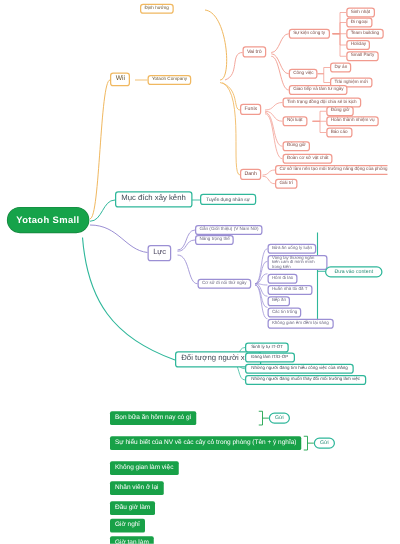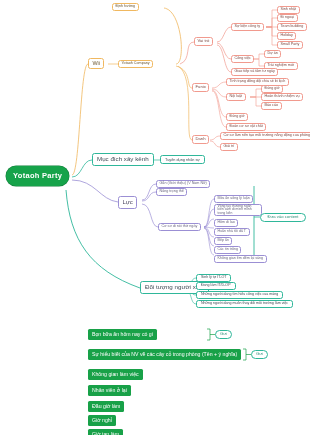--- a/index.html
+++ b/index.html
@@ -179,21 +179,21 @@
 
     <path d="M186,288 C192,288 190,278 196,278" stroke="#2fb79a" stroke-width=".6" fill="none"></path>
     <path d="M186,288 C192,288 190,286 196,286" stroke="#2fb79a" stroke-width=".6" fill="none"></path>
     <path d="M186,289 C192,289 190,295 196,295" stroke="#2fb79a" stroke-width=".6" fill="none"></path>
     <path d="M186,290 C192,290 190,304 196,304" stroke="#2fb79a" stroke-width=".6" fill="none"></path>
 
     <path d="M207,329 L210,329 L210,340 L207,340 M210,334.5 L215,334.5" stroke="#18a148" stroke-width=".7" fill="none"></path>
     <path d="M243,349 L246,349 L246,360 L243,360 M246,354.5 L251,354.5" stroke="#18a148" stroke-width=".7" fill="none"></path>
   </svg>
 
-  <div class="node root" style="left:6px; top:166px;">Yotaoh Party</div>
+  <div class="node root" style="left:6px; top:166px;">Yotaoh Small</div>
 
   <div class="node amber" style="left:88px; top:58px;">Wii</div>
   <div class="node amber sm" style="left:118px; top:60px;">Yotaoh Company</div>
 
   <div class="node amber sm" style="left:112px; top:3px;">Định hướng</div>
 
   <div class="node salmon md" style="left:194px; top:37px;">Vai trò</div>
 
   <div class="node salmon" style="left:231px; top:23px;">Sự kiện công ty</div>
   <div class="node salmon" style="left:277px; top:6px;">Sinh nhật</div>

